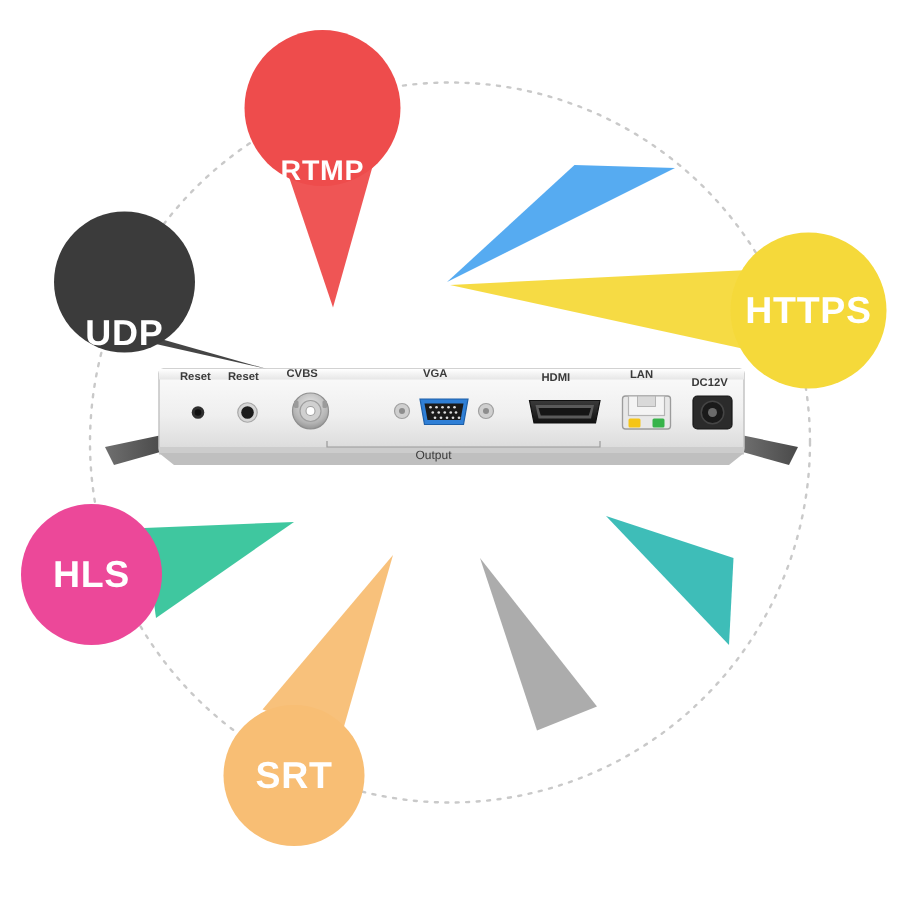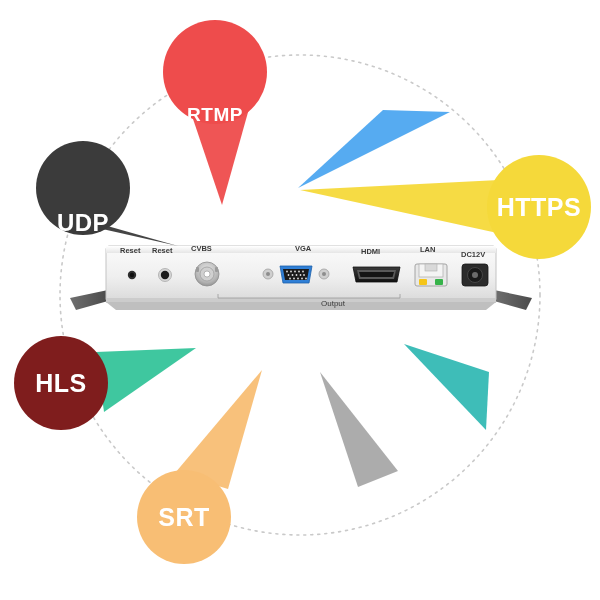--- a/index.html
+++ b/index.html
@@ -52,21 +52,20 @@
     color: #3a3a3a;
     font-family: "Liberation Sans", sans-serif;
     white-space: nowrap;
     font-weight: bold;
   }
   .output-label {
     position: absolute;
     font-size: 8px;
     color: #3a3a3a;
     white-space: nowrap;
-    margin-left: 44px;
   }
 </style>
 </head>
 <body>
 
 <div id="stage">
 
   <svg class="layer" viewBox="0 0 600 600">
     <circle cx="300" cy="295" r="240" fill="none" stroke="#c9c9c9" stroke-width="1.6" stroke-dasharray="2 5" stroke-linecap="round"></circle>
   </svg>
@@ -178,43 +177,43 @@
 
       <rect x="392" y="26" width="26" height="22" rx="3" fill="#2b2b2b" stroke="#171717" stroke-width="0.8"></rect>
       <circle cx="405" cy="37" r="7.5" fill="#1a1a1a" stroke="#454545" stroke-width="1"></circle>
       <circle cx="405" cy="37" r="3" fill="#6b6b6b"></circle>
     </svg>
 
     
     <div class="port-label" style="left:50px; top:8px;">Reset</div>
     <div class="port-label" style="left:82px; top:8px;">Reset</div>
     <div class="port-label" style="left:121px; top:6px;">CVBS</div>
-    <div class="port-label" style="left:225px; top:6px;">VGA</div>
+    <div class="port-label" style="left:212px; top:6px;">VGA</div>
     <div class="port-label" style="left:291px; top:9px;">HDMI</div>
     <div class="port-label" style="left:350px; top:7px;">LAN</div>
     <div class="port-label" style="left:391px; top:12px;">DC12V</div>
     <div class="output-label" style="left:207px; top:61px;">Output</div>
   </div>
 
   <div class="bubble" style="left:163px; top:20px; width:104px; height:104px; background:#ee4c4c; font-size:19px;align-items:flex-end;">
     <span>RTMP</span>
   </div>
 
 
   <div class="bubble" style="left:36px; top:141px; width:94px; height:94px; background:#3b3b3b; font-size:24px;align-items:flex-end;">
     <span>UDP</span>
   </div>
 
   <div class="bubble" style="left:487px; top:155px; width:104px; height:104px; background:#f5d93a; font-size:25px;">
     <span>HTTPS</span>
   </div>
 
-  <div class="bubble" style="left:14px; top:336px; width:94px; height:94px; background:#7f1d1d; font-size:25px;">
+  <div class="bubble" style="left:14px; top:336px; width:94px; height:94px; background:#ec4899; font-size:25px;">
     <span>HLS</span>
   </div>
 
 
-  <div class="bubble" style="left:137px; top:470px; width:94px; height:94px; background:#f8be74; font-size:25px;">
+  <div class="bubble" style="left:149px; top:470px; width:94px; height:94px; background:#f8be74; font-size:25px;">
     <span>SRT</span>
   </div>
 
 
 </div>
 
 </body></html>

